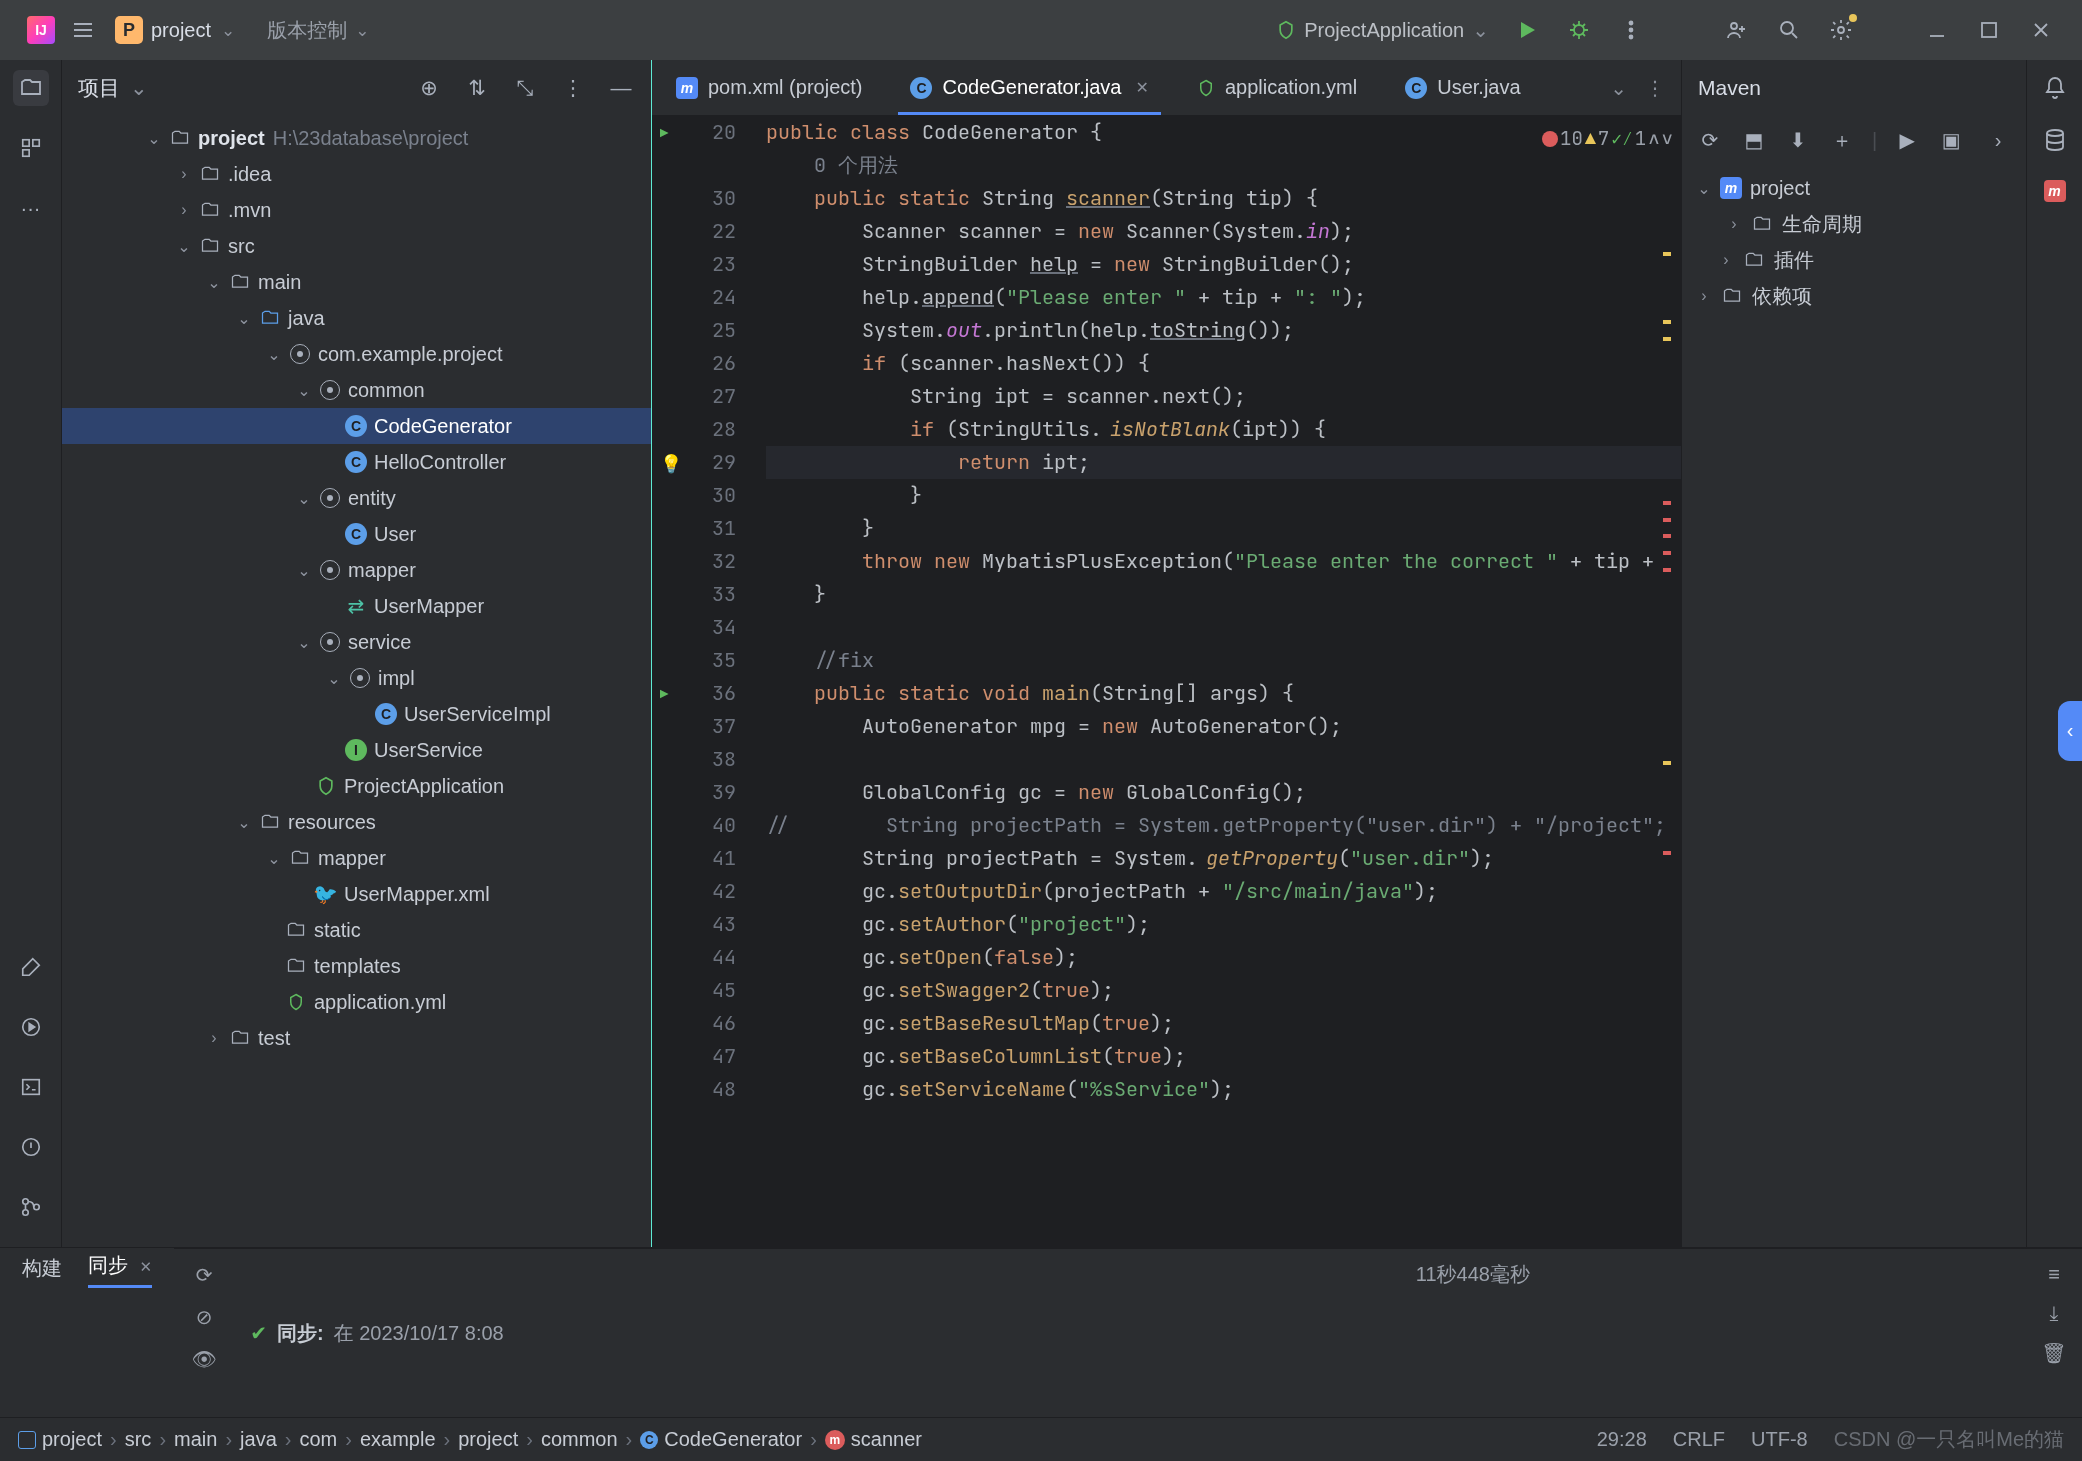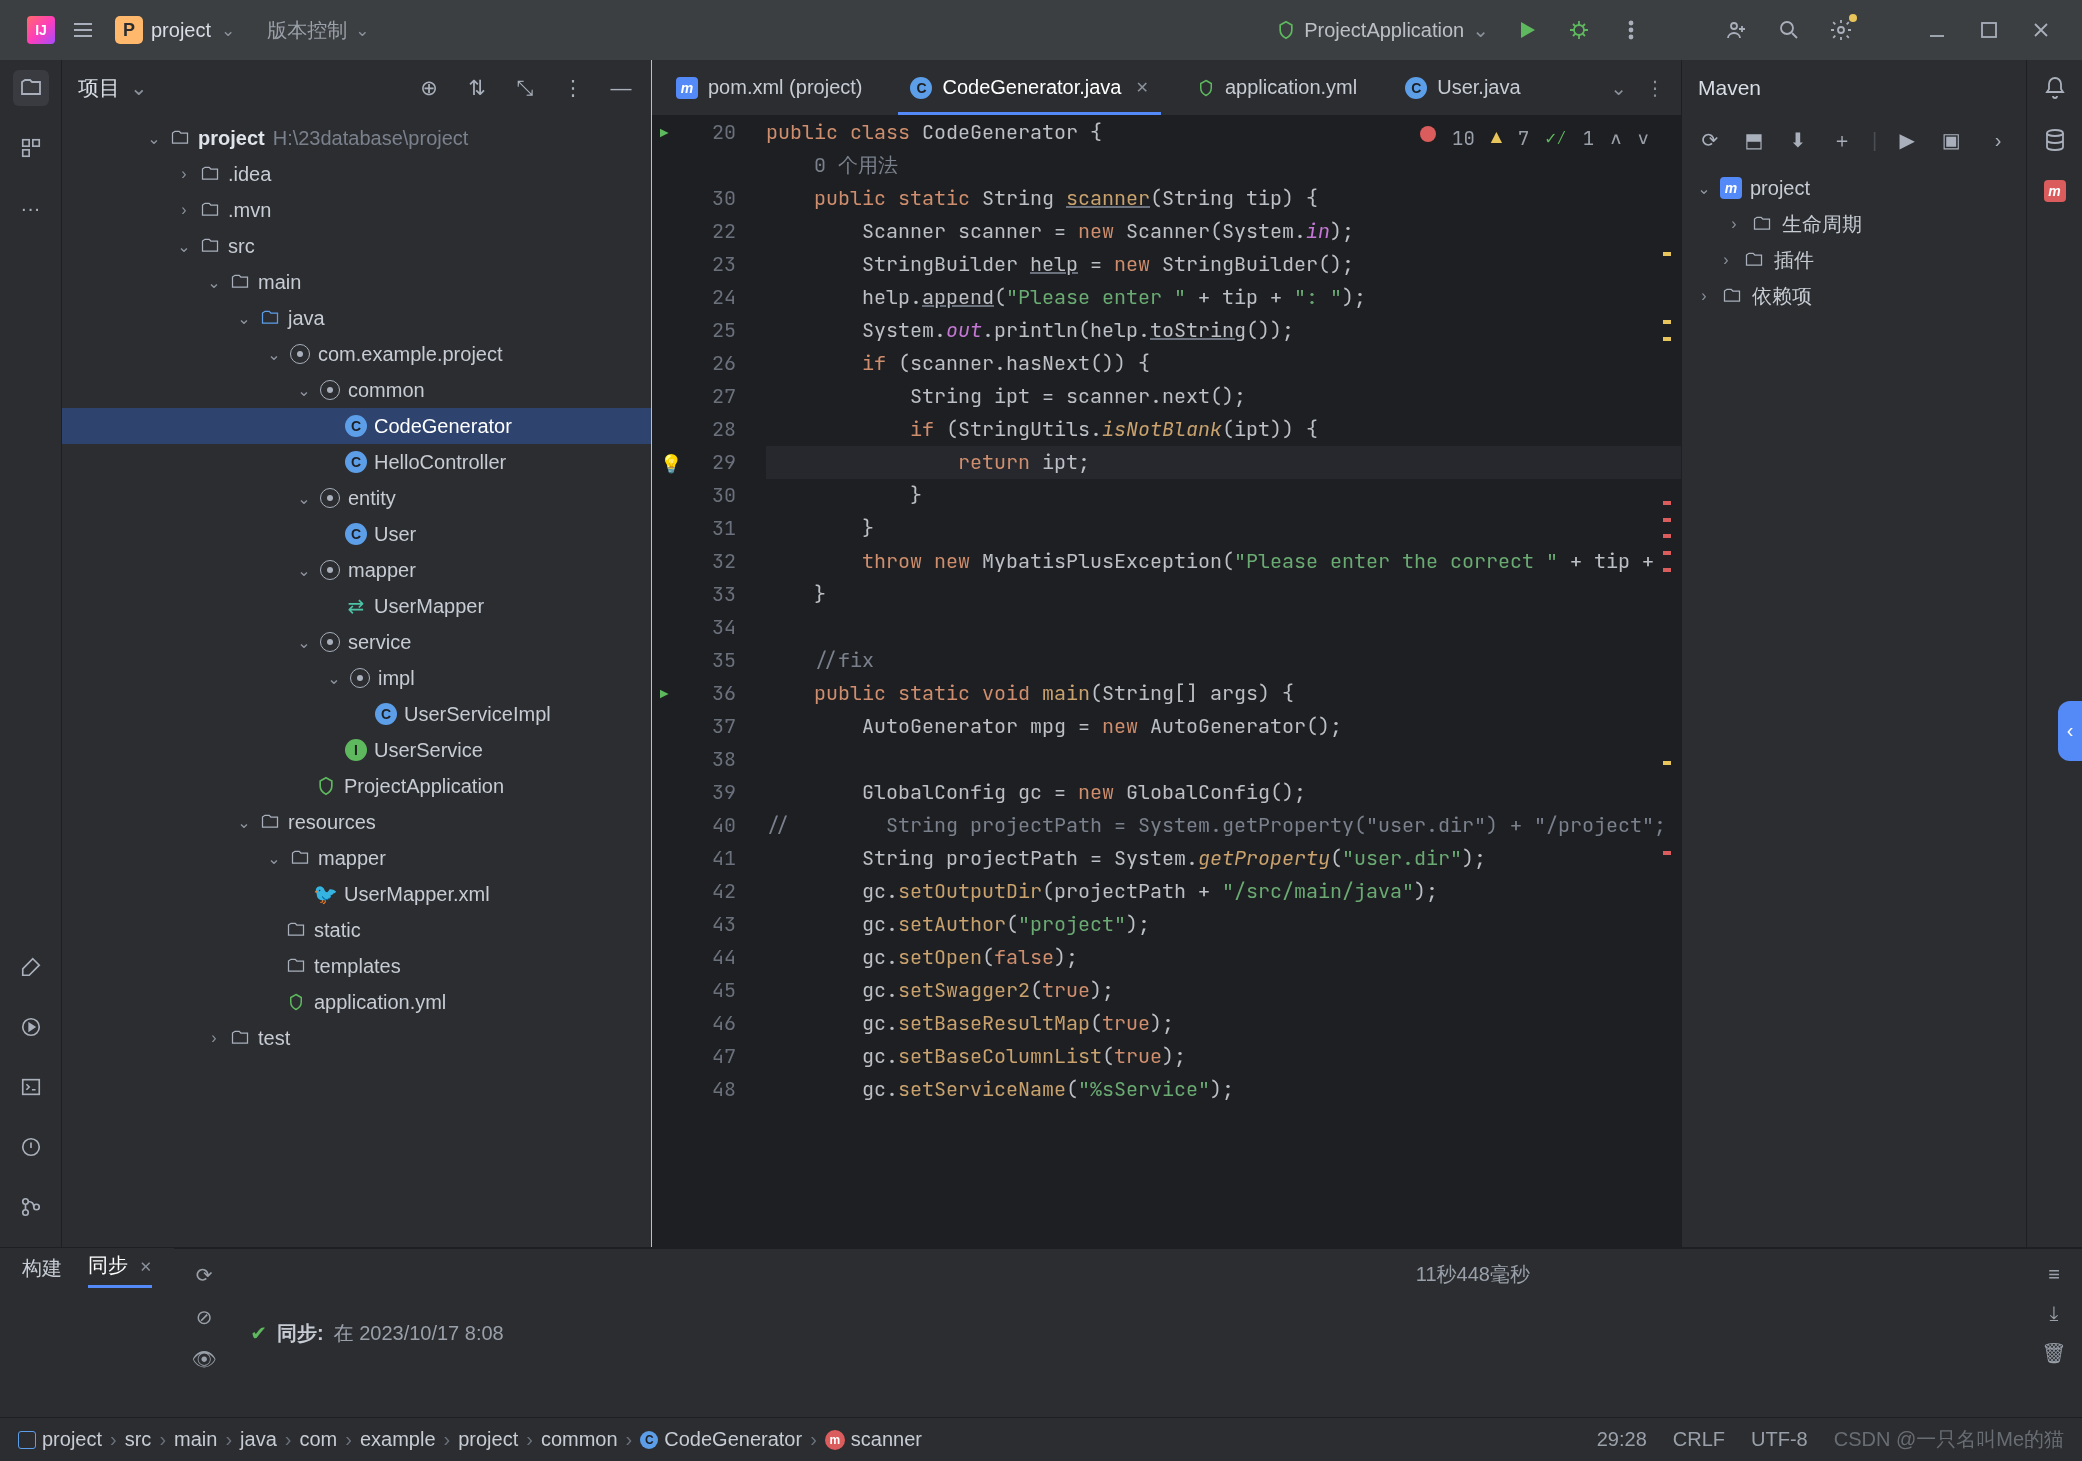--- a/index.html
+++ b/index.html
@@ -99,27 +99,27 @@
 .code-col { flex: 1; background: #1e1f22; padding-left: 14px; overflow: hidden; }
 .code-line { height: 33px; line-height: 33px; white-space: pre; color: #bcc0c6; }
 .code-line.hl { background: #26282e; }
 .kw { color: #cf8e6d; }
 .str { color: #6aab73; }
 .fn { color: #c9a26d; }
 .type { color: #bcc0c6; }
 .cmt { color: #7a818d; }
 .prop { color: #c477d4; font-style: italic; }
 .call2 { color: #c9a26d; }
-.spec { color: #c9a26d; font-style: italic; }
+.spec { color: #c9a26d; font-style: italic; margin-left: 8px; }
 .underline { text-decoration: underline; text-decoration-color: #6b717c; }
 .err-marks { position: absolute; right: 10px; top: 0; bottom: 0; width: 10px; }
 .mark { position: absolute; width: 8px; height: 4px; right: 0; }
 .mr { background: #db5c5c; }
 .my { background: #e8c55a; }
-.problem-bar { position: absolute; right: 32px; top: 10px; display: flex; gap: 16px; color: #9aa0aa; font-size: 19px; }
+.problem-bar { position: absolute; right: 8px; top: 10px; display: flex; gap: 2px; align-items: center; color: #9aa0aa; font-size: 19px; }
 .err-dot { width: 16px; height: 16px; border-radius: 50%; background: #db5c5c; display: inline-block; }
 .warn-tri { color: #e8c55a; font-size: 18px; }
 .check-mark { color: #5eb95e; font-size: 18px; }
 .maven-panel {
   width: 345px; background: #2b2d30; border-left: 1px solid #1e1f22;
   display: flex; flex-direction: column;
 }
 .maven-header { height: 56px; display: flex; align-items: center; padding: 0 16px; color: #d8dde6; font-size: 21px; }
 .maven-toolbar { height: 48px; display: flex; align-items: center; gap: 16px; padding: 0 14px; color: #9aa0aa; }
 .maven-tree { padding: 6px 0; font-size: 20px; }

